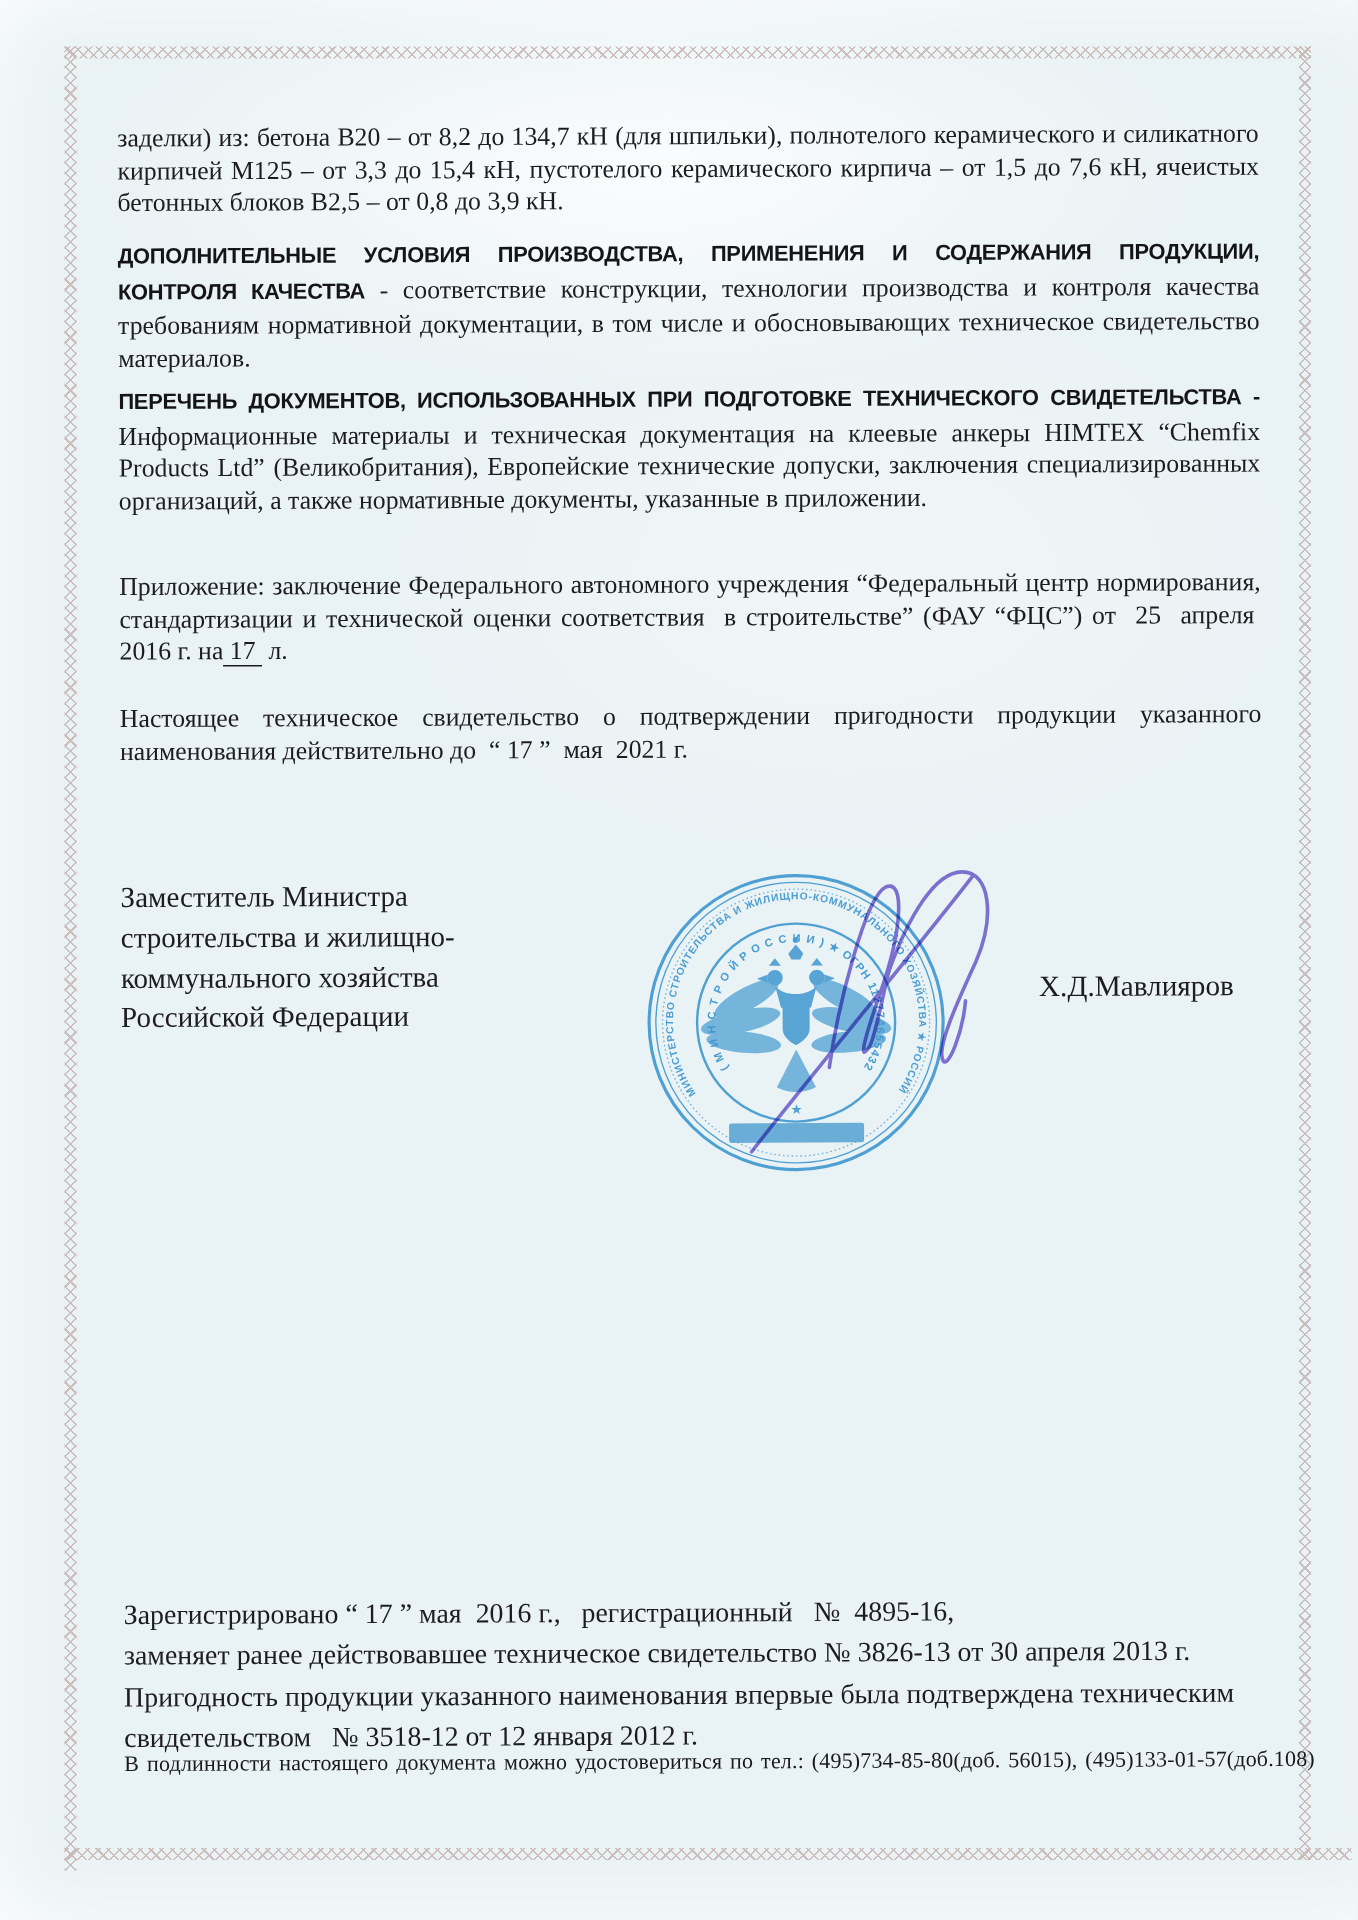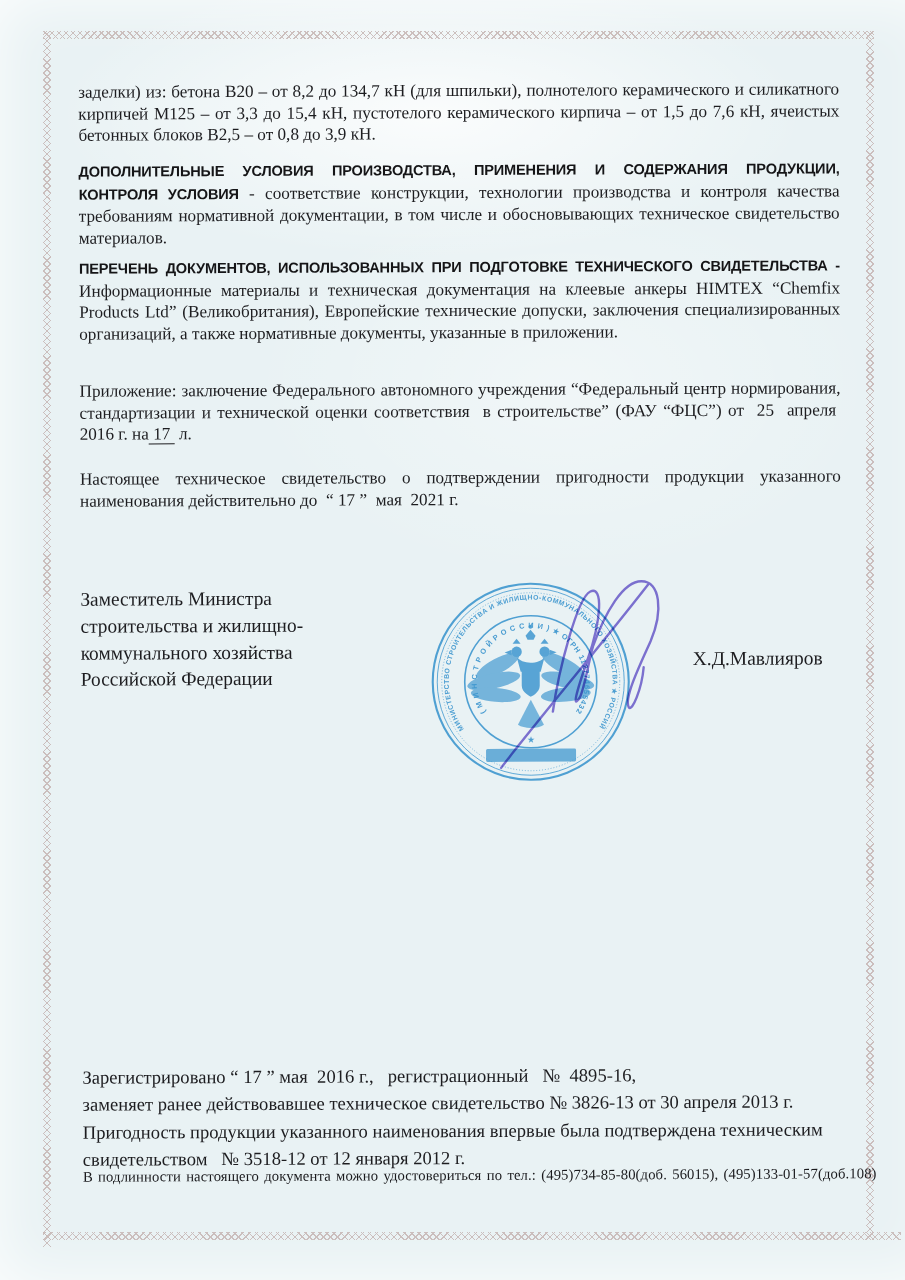--- a/index.html
+++ b/index.html
@@ -64,21 +64,21 @@
   <div class="hatch b"></div>
   <div class="hatch l"></div>
   <div class="hatch r"></div>
 
   <div class="content">
 
     <p class="blk body-text" style="top:80px">заделки) из: бетона В20 – от 8,2 до 134,7 кН (для шпильки), полнотелого керамического и силикатного кирпичей М125 – от 3,3 до 15,4 кН, пустотелого керамического кирпича – от 1,5 до 7,6 кН, ячеистых бетонных блоков В2,5 – от 0,8 до 3,9 кН.</p>
 
     <div class="blk" style="top:160px">
       <span class="hd hd-line">ДОПОЛНИТЕЛЬНЫЕ УСЛОВИЯ ПРОИЗВОДСТВА, ПРИМЕНЕНИЯ И СОДЕРЖАНИЯ ПРОДУКЦИИ,</span>
-      <p class="body-text"><span class="hd">КОНТРОЛЯ УСЛОВИЯ</span><span> - соответствие конструкции, технологии производства и контроля качества требованиям нормативной документации, в том числе и обосновывающих техническое свидетельство материалов.</span></p>
+      <p class="body-text"><span class="hd">КОНТРОЛЯ КАЧЕСТВА</span><span> - соответствие конструкции, технологии производства и контроля качества требованиям нормативной документации, в том числе и обосновывающих техническое свидетельство материалов.</span></p>
     </div>
 
     <div class="blk" style="top:257px">
       <span class="hd hd-line">ПЕРЕЧЕНЬ ДОКУМЕНТОВ, ИСПОЛЬЗОВАННЫХ ПРИ ПОДГОТОВКЕ ТЕХНИЧЕСКОГО СВИДЕТЕЛЬСТВА -</span>
       <p class="body-text">Информационные материалы и техническая документация на клеевые анкеры HIMTEX “Chemfix Products Ltd” (Великобритания), Европейские технические допуски, заключения специализированных организаций, а также нормативные документы, указанные в приложении.</p>
     </div>
 
     <p class="blk body-text" style="top:379px"><span>Приложение: заключение Федерального автономного учреждения “Федеральный центр нормирования, стандартизации и технической оценки соответствия &nbsp;в строительстве” (ФАУ “ФЦС”) от &nbsp;25&nbsp; апреля&nbsp; 2016 г. на</span><span class="u-num">&nbsp;17&nbsp;</span><span>&nbsp;л.</span></p>
 
     <p class="blk body-text" style="top:467px">Настоящее техническое свидетельство о подтверждении пригодности продукции указанного наименования действительно до &nbsp;“&nbsp;17&nbsp;”&nbsp; мая&nbsp; 2021 г.</p>

